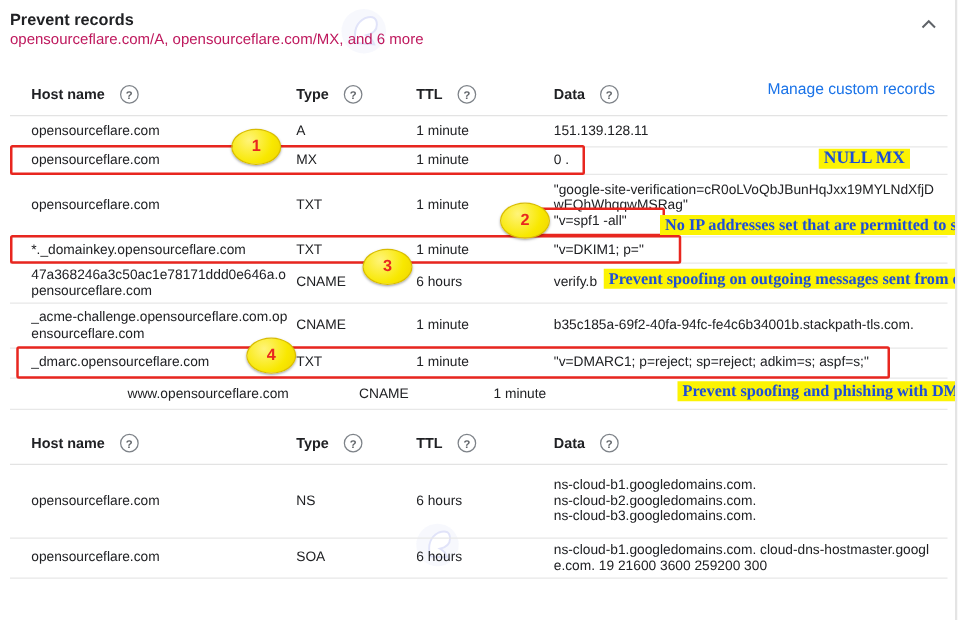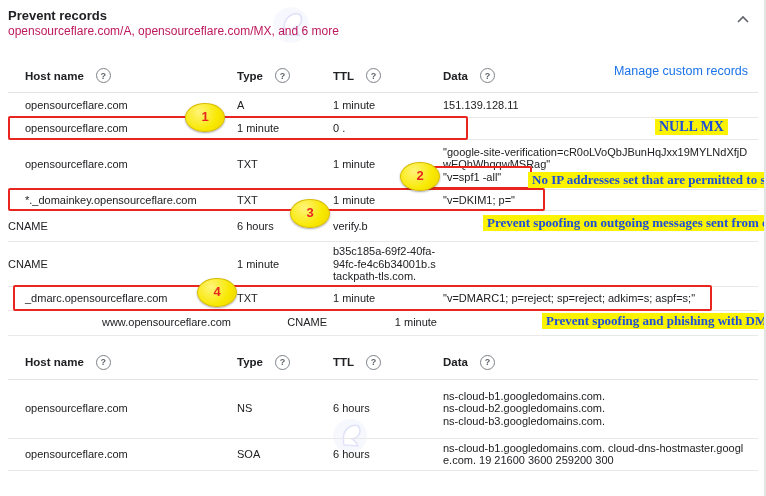--- a/index.html
+++ b/index.html
@@ -106,20 +106,21 @@
       <div class="trow row-a">
         <div class="cell host">opensourceflare.com</div>
         <div class="cell">A</div>
         <div class="cell">1 minute</div>
         <div class="cell">
           <div class="dline">151.139.128.11</div>
         </div>
       </div>
       <div class="trow row-mx">
         <div class="cell host">opensourceflare.com</div>
+        <div class="cell">MX</div>
         <div class="cell">1 minute</div>
         <div class="cell">
           <div class="dline">0 .</div>
         </div>
         <div class="redbox"></div>
         <div class="callout">1</div>
         <div class="ylabel">NULL MX</div>
       </div>
       <div class="trow row-spf">
         <div class="cell host">opensourceflare.com</div>
@@ -137,28 +138,30 @@
         <div class="cell host">*._domainkey.opensourceflare.com</div>
         <div class="cell">TXT</div>
         <div class="cell">1 minute</div>
         <div class="cell">
           <div class="dline">"v=DKIM1; p="</div>
         </div>
         <div class="redbox"></div>
         <div class="callout">3</div>
       </div>
       <div class="trow row-verify">
+        <div class="cell host">47a368246a3c50ac1e78171ddd0e646a.opensourceflare.com</div>
         <div class="cell">CNAME</div>
         <div class="cell">6 hours</div>
         <div class="cell">
           <div class="dline">verify.b</div>
         </div>
         <div class="ylabel">Prevent spoofing on outgoing messages sent from domain</div>
       </div>
       <div class="trow row-acme">
+        <div class="cell host">_acme-challenge.opensourceflare.com.opensourceflare.com</div>
         <div class="cell">CNAME</div>
         <div class="cell">1 minute</div>
         <div class="cell">
           <div class="dline">b35c185a-69f2-40fa-94fc-fe4c6b34001b.stackpath-tls.com.</div>
         </div>
       </div>
       <div class="trow row-dmarc">
         <div class="cell host">_dmarc.opensourceflare.com</div>
         <div class="cell">TXT</div>
         <div class="cell">1 minute</div>

